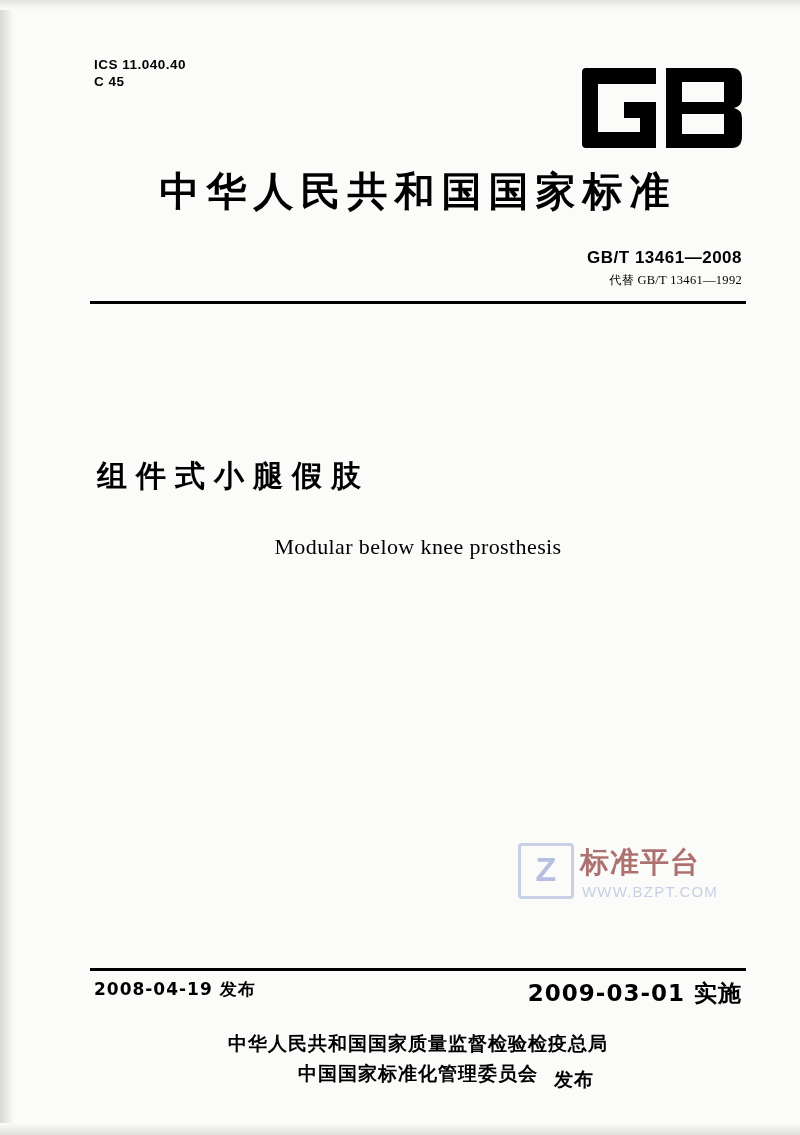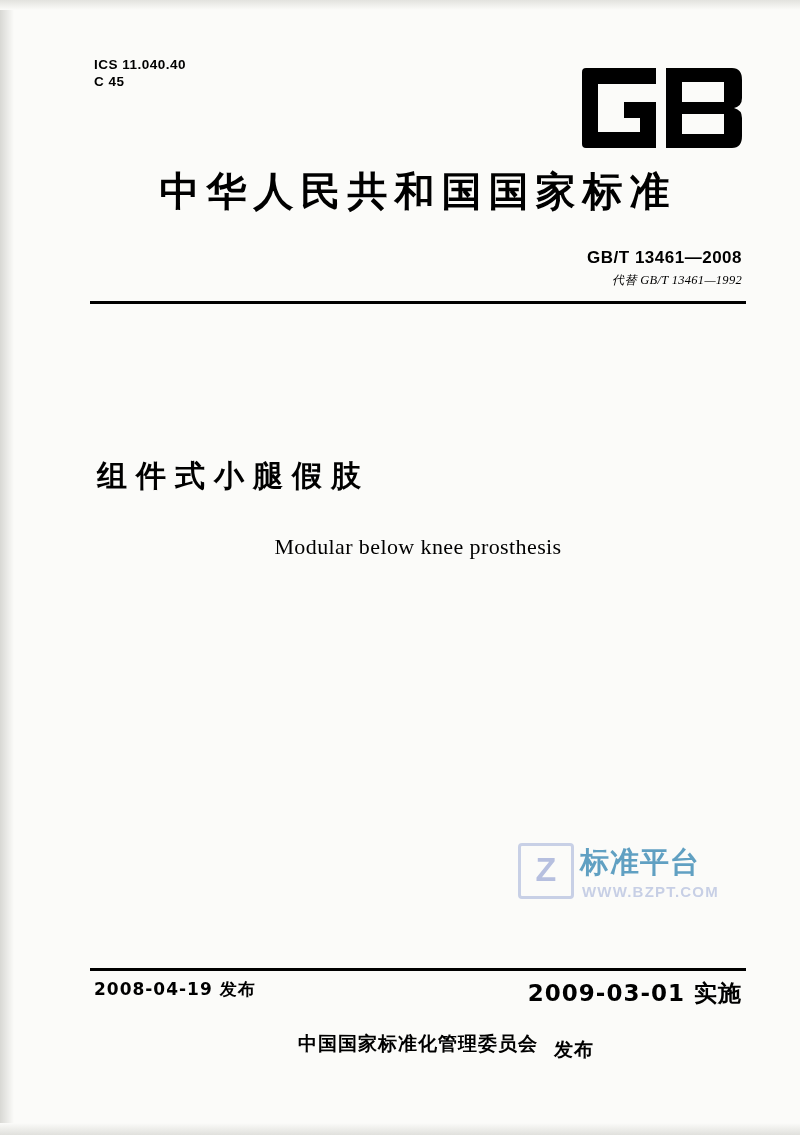--- a/index.html
+++ b/index.html
@@ -96,21 +96,20 @@
     letter-spacing: 0.5px;
   }
   .std-replace {
     position: absolute;
     right: 6px;
     top: 256px;
     text-align: right;
     font-family: "Liberation Serif", serif;
     font-size: 12.5px;
     letter-spacing: 0.3px;
-    font-style: italic;
   }
   .std-replace .cn {
     font-family: "DejaVu Sans", sans-serif;
     font-size: 12px;
   }
 
   .rule-top {
     position: absolute;
     left: 2px;
     top: 285px;
@@ -161,33 +160,33 @@
     color: #8c9cd0;
     font-family: "Liberation Sans", sans-serif;
     font-size: 34px;
     font-weight: bold;
     line-height: 46px;
     text-align: center;
   }
   .wm-text {
     position: absolute;
     left: 62px; top: 2px;
-    color: #0369a1;
+    color: #7f1d1d;
     font-family: "DejaVu Sans", sans-serif;
     font-size: 29px;
     font-weight: bold;
     letter-spacing: 1px;
   }
   .wm-url {
     position: absolute;
     left: 64px; top: 42px;
     color: #a8b5da;
     font-family: "Liberation Sans", sans-serif;
     font-size: 15px;
-    font-weight: bold;
+    font-weight: normal;
     letter-spacing: 1.2px;
   }
 
   
   .rule-bottom {
     position: absolute;
     left: 2px;
     top: 952px;
     width: 656px;
     height: 3px;
@@ -286,20 +285,21 @@
       <div class="wm-text">标准平台</div>
       <div class="wm-url">WWW.BZPT.COM</div>
     </div>
 
     <div class="rule-bottom"></div>
 
     <div class="date-issue">2008-04-19 发布</div>
     <div class="date-impl">2009-03-01 实施</div>
 
     <div class="publisher">
+      <div>中华人民共和国国家质量监督检验检疫总局</div>
       <div>
         <span class="pub-line2-wrap">
           <span>中国国家标准化管理委员会</span>
           <span class="pub-issue">发布</span>
         </span>
       </div>
     </div>
 
   </div>
 </div>

